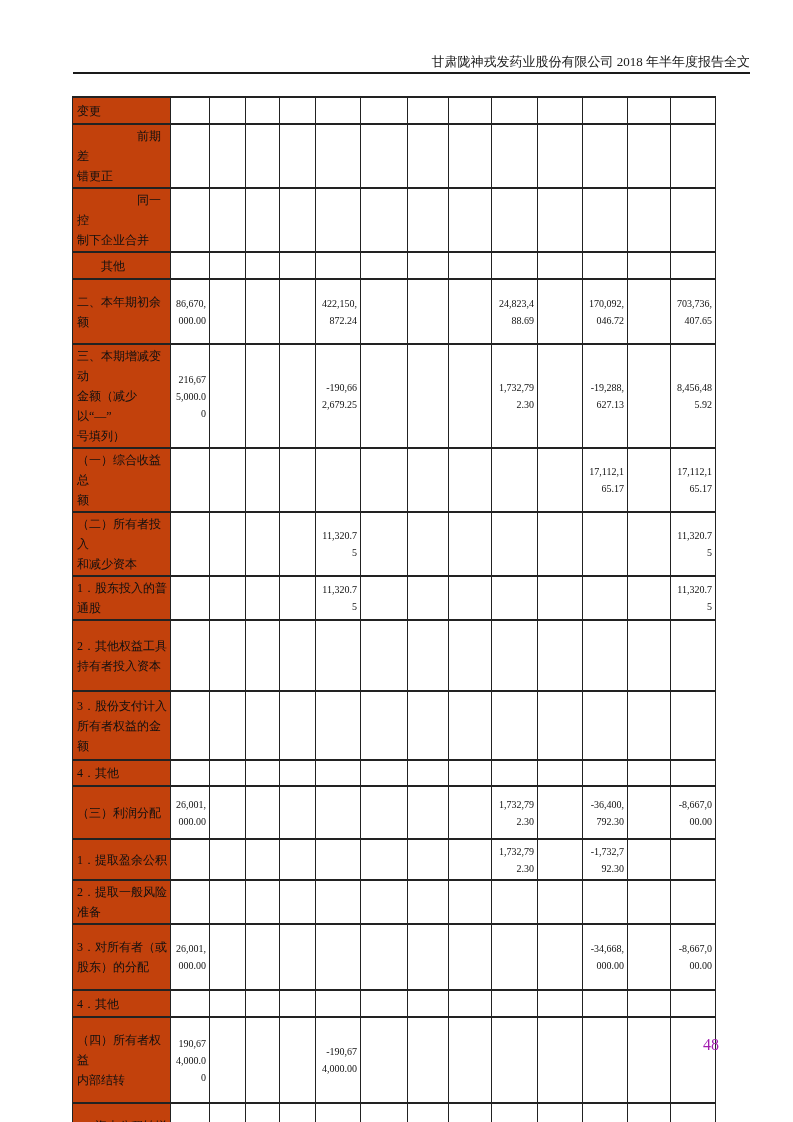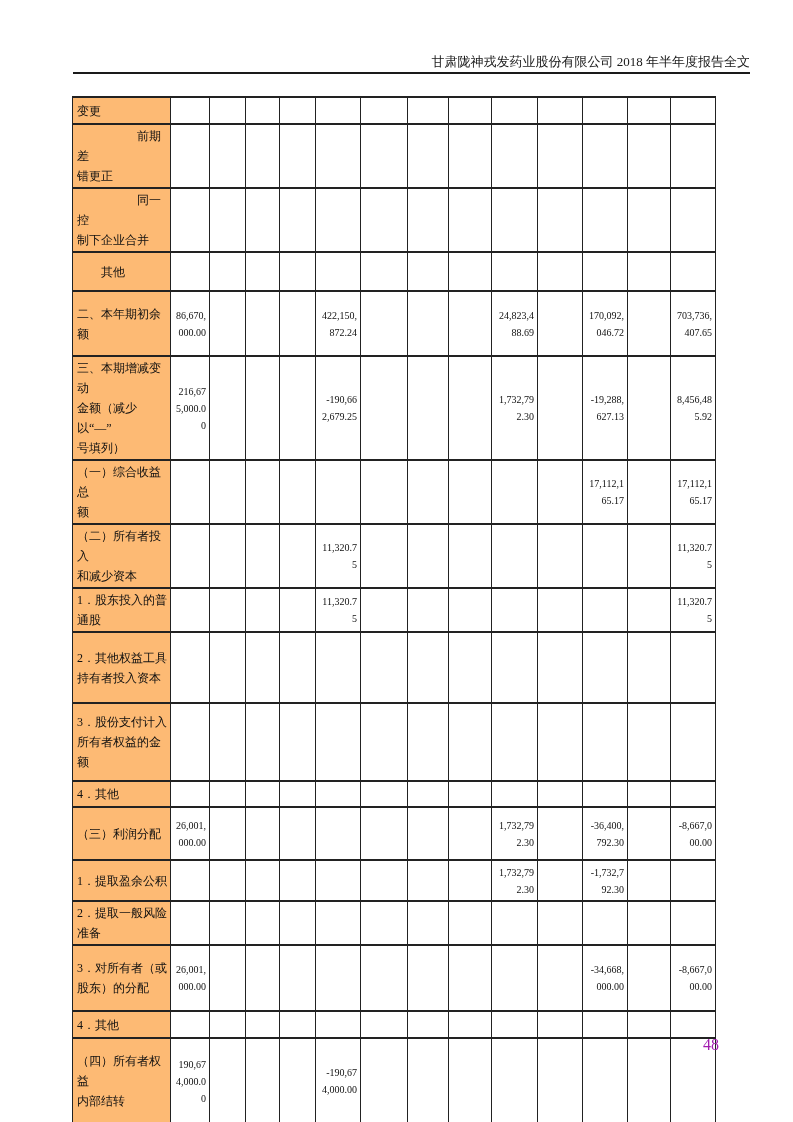--- a/index.html
+++ b/index.html
@@ -44,21 +44,21 @@
   table.equity-table td {
     border-left: 1px solid #222;
     border-right: 1px solid #222;
     border-top: 2px solid #222;
     border-bottom: 2px solid #222;
     vertical-align: middle;
     overflow: hidden;
     box-sizing: border-box;
   }
   td.row-label {
-    background: #fdba74;
+    background: #c2410c;
     font-size: 12px;
     line-height: 20px;
     padding: 1px 3px 1px 4px;
     text-align: left;
     white-space: pre-line;
     color: #101010;
   }
   td.num-cell {
     background: #ffffff;
     font-size: 10px;
@@ -146,21 +146,21 @@
           <td class="num-cell"></td>
           <td class="num-cell"></td>
           <td class="num-cell"></td>
           <td class="num-cell"></td>
           <td class="num-cell"></td>
           <td class="num-cell"></td>
           <td class="num-cell"></td>
           <td class="num-cell"></td>
           <td class="num-cell"></td>
         </tr>
-        <tr style="height: 39px;">
+        <tr style="height: 27px;">
           <td class="row-label">　　其他</td>
           <td class="num-cell"></td>
           <td class="num-cell"></td>
           <td class="num-cell"></td>
           <td class="num-cell"></td>
           <td class="num-cell"></td>
           <td class="num-cell"></td>
           <td class="num-cell"></td>
           <td class="num-cell"></td>
           <td class="num-cell"></td>
@@ -264,21 +264,21 @@
           <td class="num-cell"></td>
           <td class="num-cell"></td>
           <td class="num-cell"></td>
           <td class="num-cell"></td>
           <td class="num-cell"></td>
           <td class="num-cell"></td>
           <td class="num-cell"></td>
           <td class="num-cell"></td>
           <td class="num-cell"></td>
         </tr>
-        <tr style="height: 78px; border-radius: 26px;">
+        <tr style="height: 69px; border-radius: 26px;">
           <td class="row-label">3．股份支付计入
 所有者权益的金
 额</td>
           <td class="num-cell"></td>
           <td class="num-cell"></td>
           <td class="num-cell"></td>
           <td class="num-cell"></td>
           <td class="num-cell"></td>
           <td class="num-cell"></td>
           <td class="num-cell"></td>

